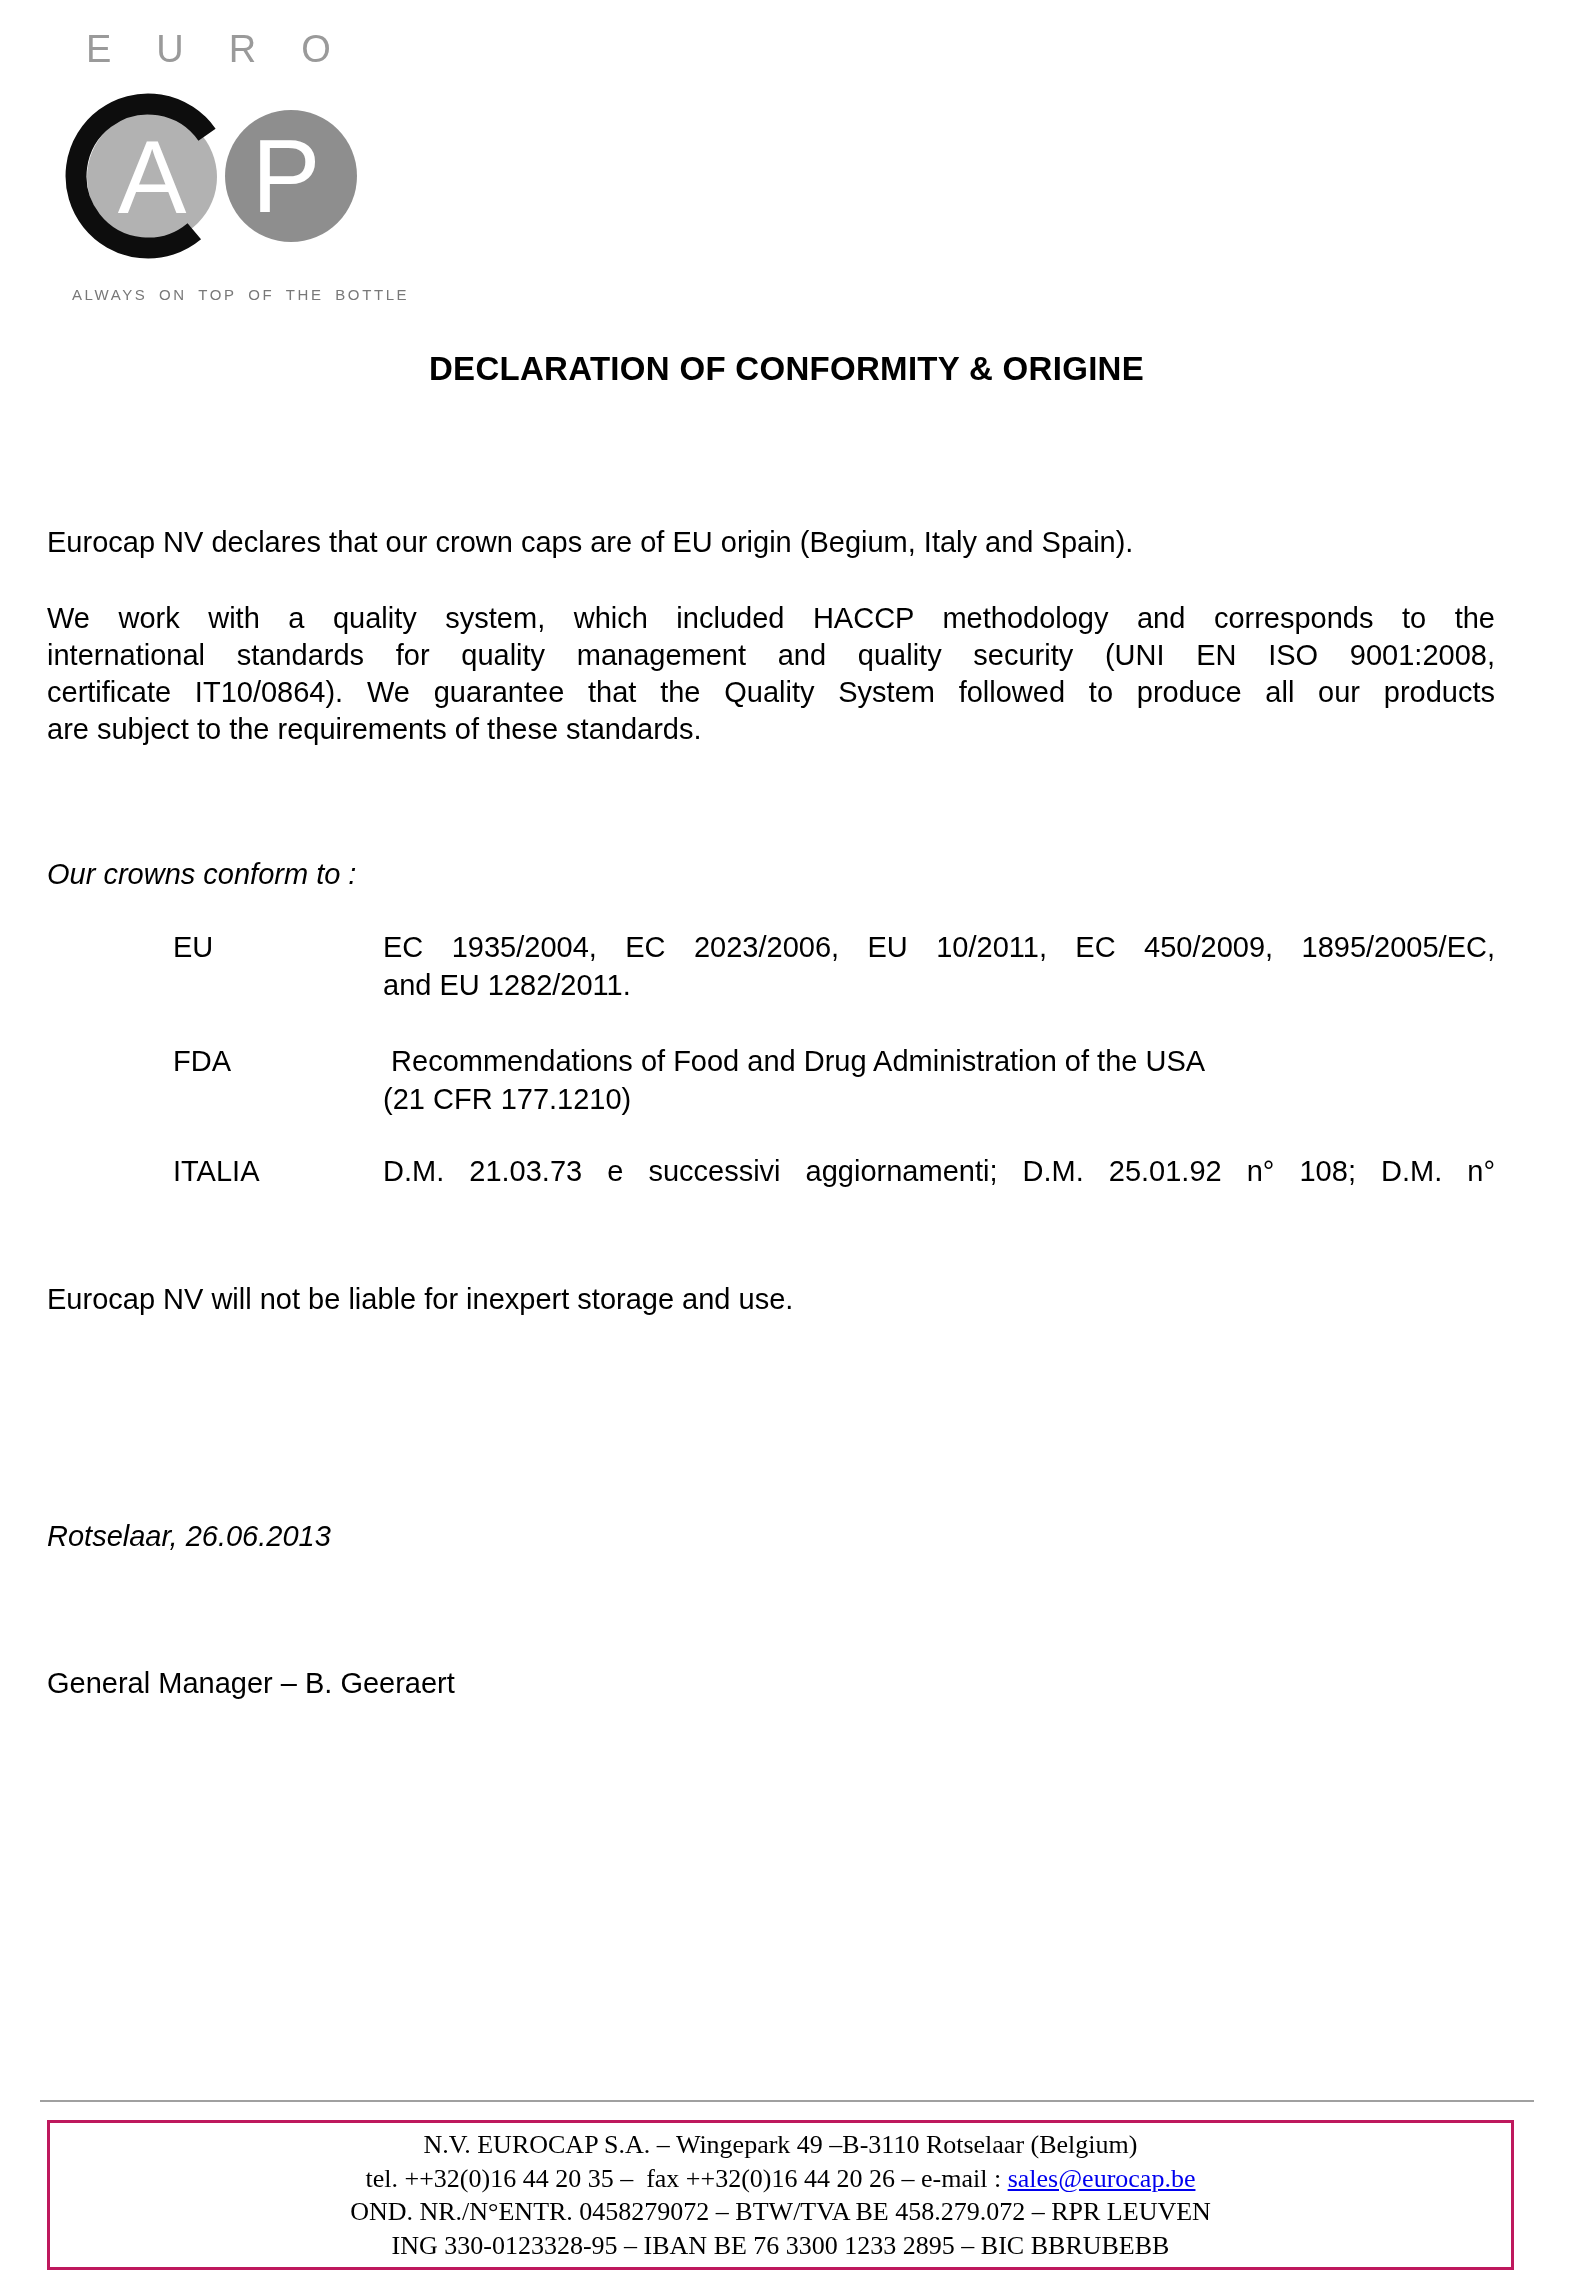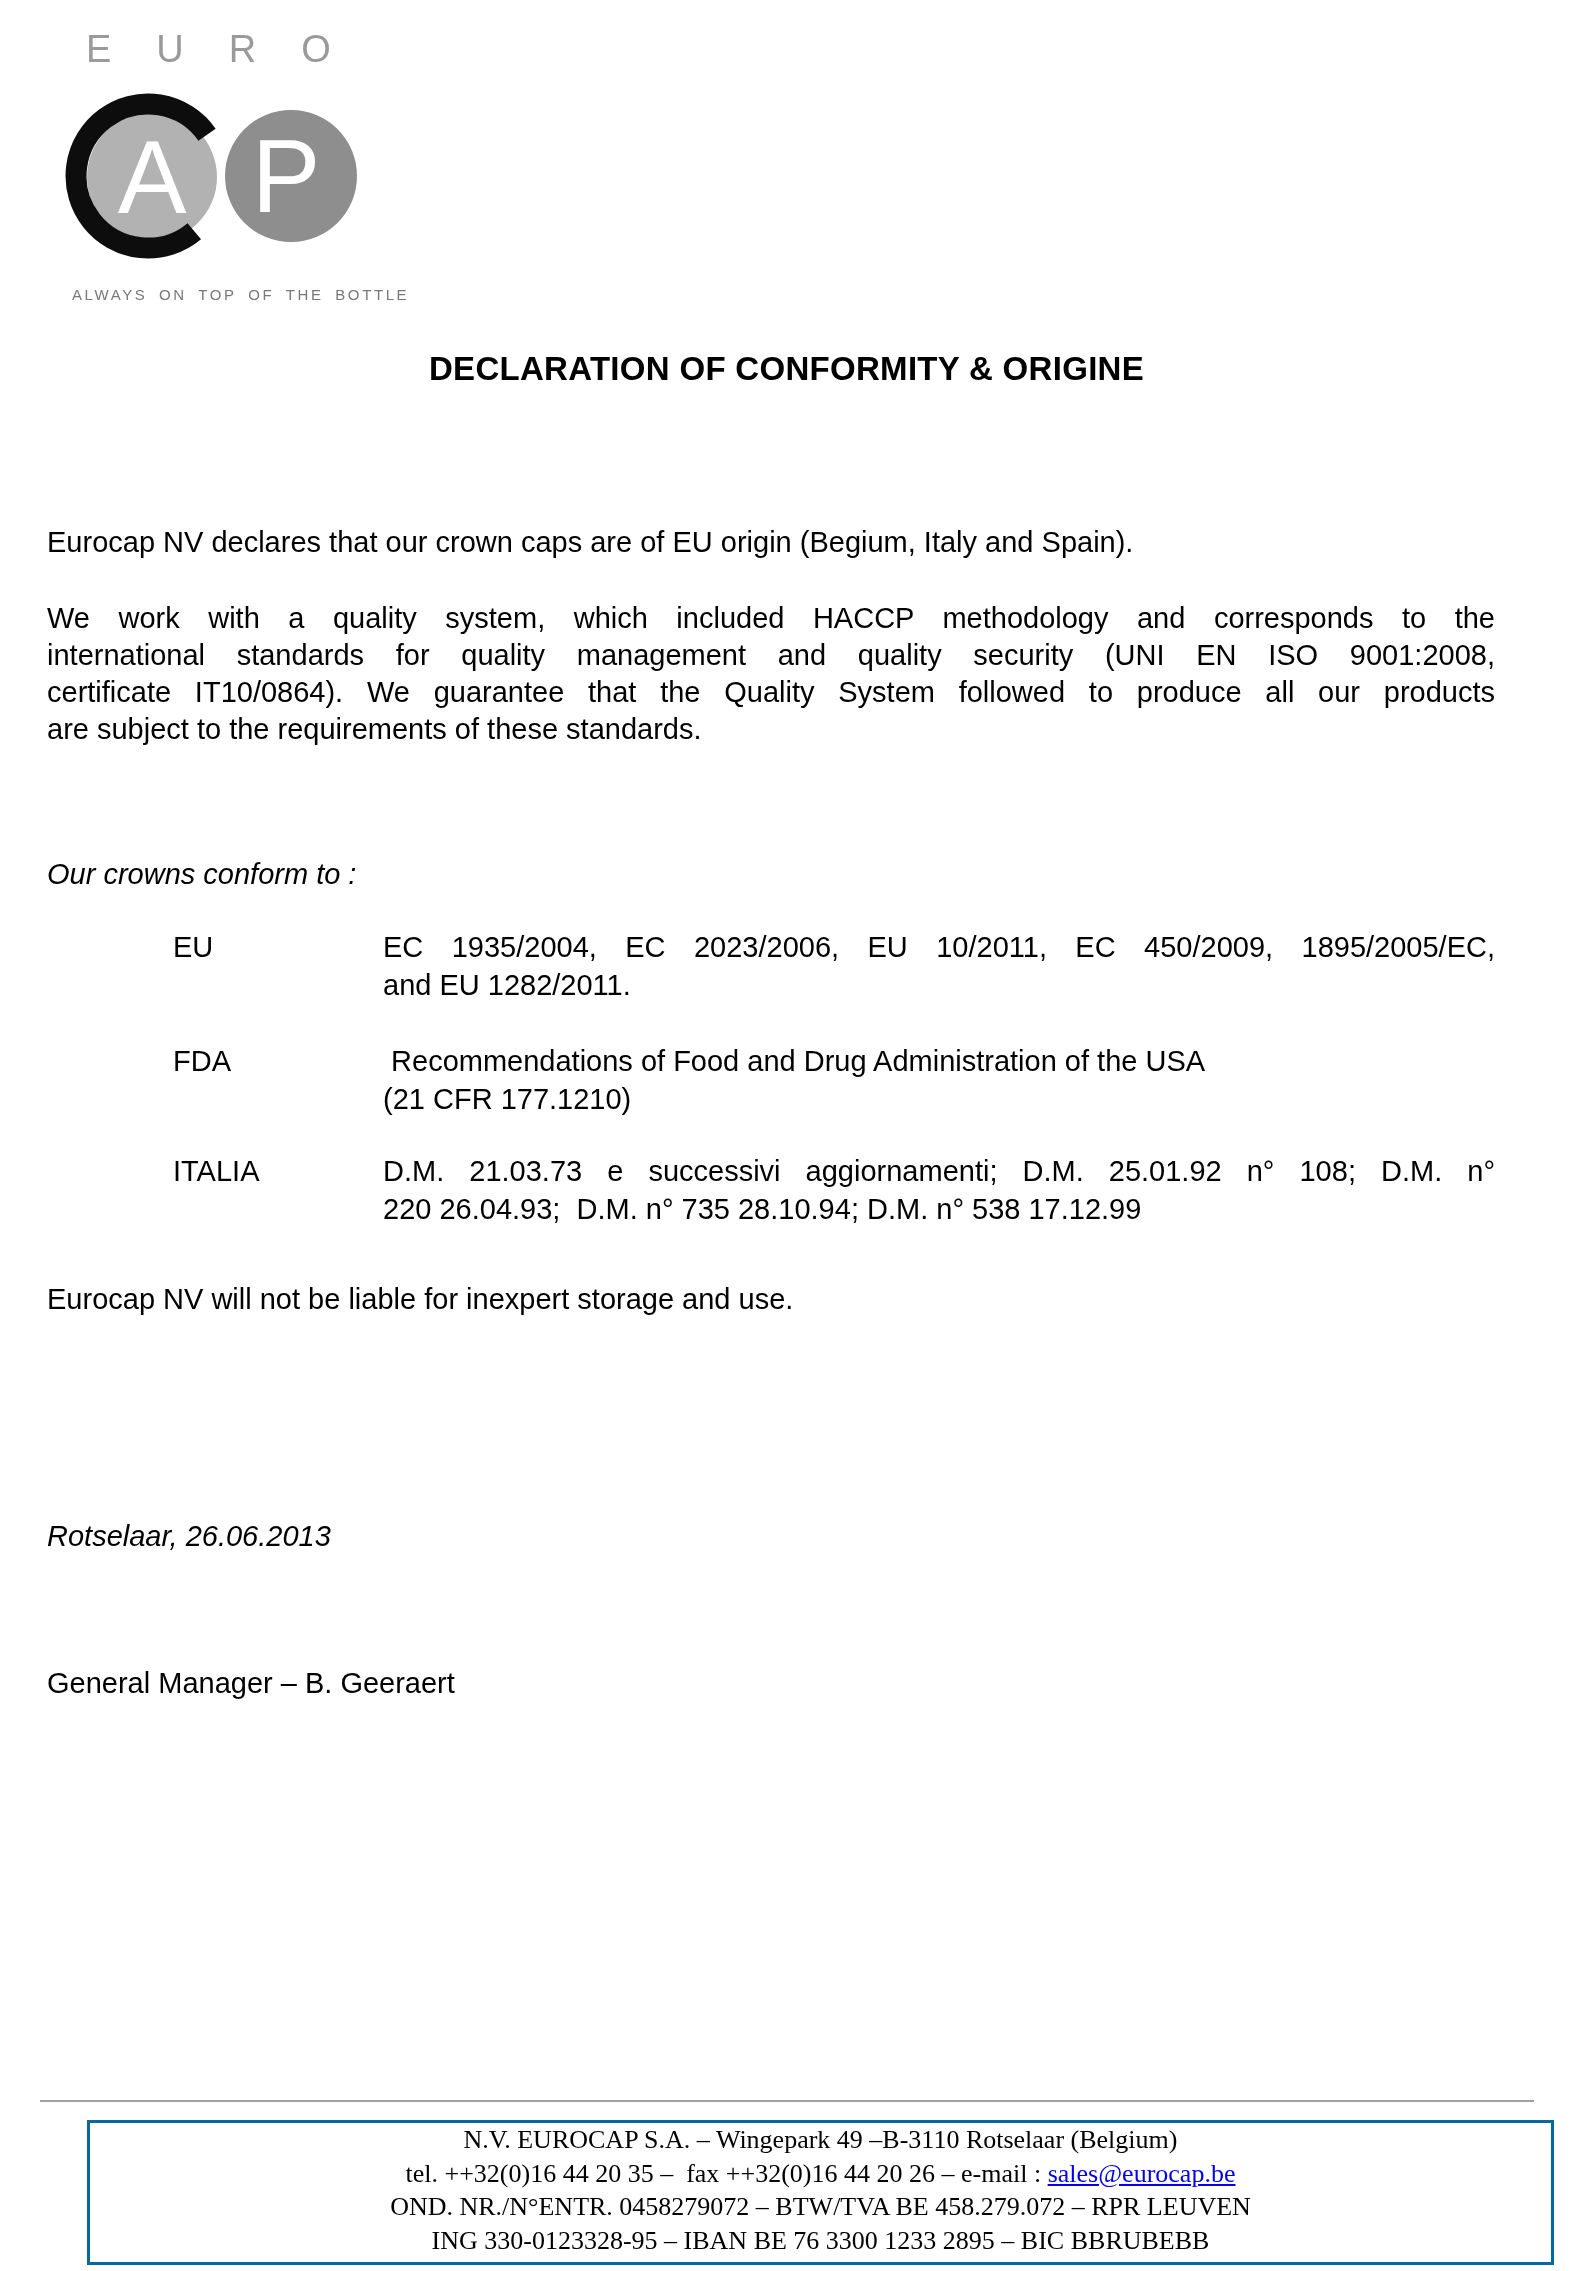--- a/index.html
+++ b/index.html
@@ -50,26 +50,26 @@
   .row-italia{top:1152px;}
   .cline{height:38px;white-space:normal;}
   .cline.pre{white-space:pre-wrap;}
   
   .footer-top-rule{
     position:absolute;left:40px;top:2100px;width:1494px;height:2px;
     background:#a0a0a0;
   }
   .footer-box{
     position:absolute;left:47px;top:2120px;width:1461px;height:139px;
-    border:3px solid #0369a1;
+    border:3px solid #be185d;
     font-family:"Liberation Serif","DejaVu Serif",serif;
     font-size:26px;line-height:33.5px;
     text-align:center;
+    padding-top:5px;
     box-sizing:content-box;
-    margin-left:40px;
   }
   .footer-line{white-space:pre-wrap;}
   .email-link{color:#0000ee;text-decoration:underline;cursor:pointer;}
 </style>
 </head>
 <body>
 
 <div class="page">
 
   <div class="logo-euro">EURO</div>
@@ -111,21 +111,20 @@
     <div class="conf-content">
       <div class="cline pre"> Recommendations of Food and Drug Administration of the USA</div>
       <div class="cline">(21 CFR 177.1210)</div>
     </div>
   </div>
 
   <div class="conf-row row-italia">
     <div class="conf-label">ITALIA</div>
     <div class="conf-content">
       <div class="cline fj">D.M. 21.03.73 e successivi aggiornamenti; D.M. 25.01.92 n° 108; D.M. n°</div>
-      <div class="cline pre">220 26.04.93;  D.M. n° 735 28.10.94; D.M. n° 538 17.12.99</div>
     </div>
   </div>
 
   <div class="bodytext liability">Eurocap NV will not be liable for inexpert storage and use.</div>
 
   <div class="bodytext dateline">Rotselaar, 26.06.2013</div>
 
   <div class="bodytext signature">General Manager – B. Geeraert</div>
 
   <div class="footer-top-rule"></div>

